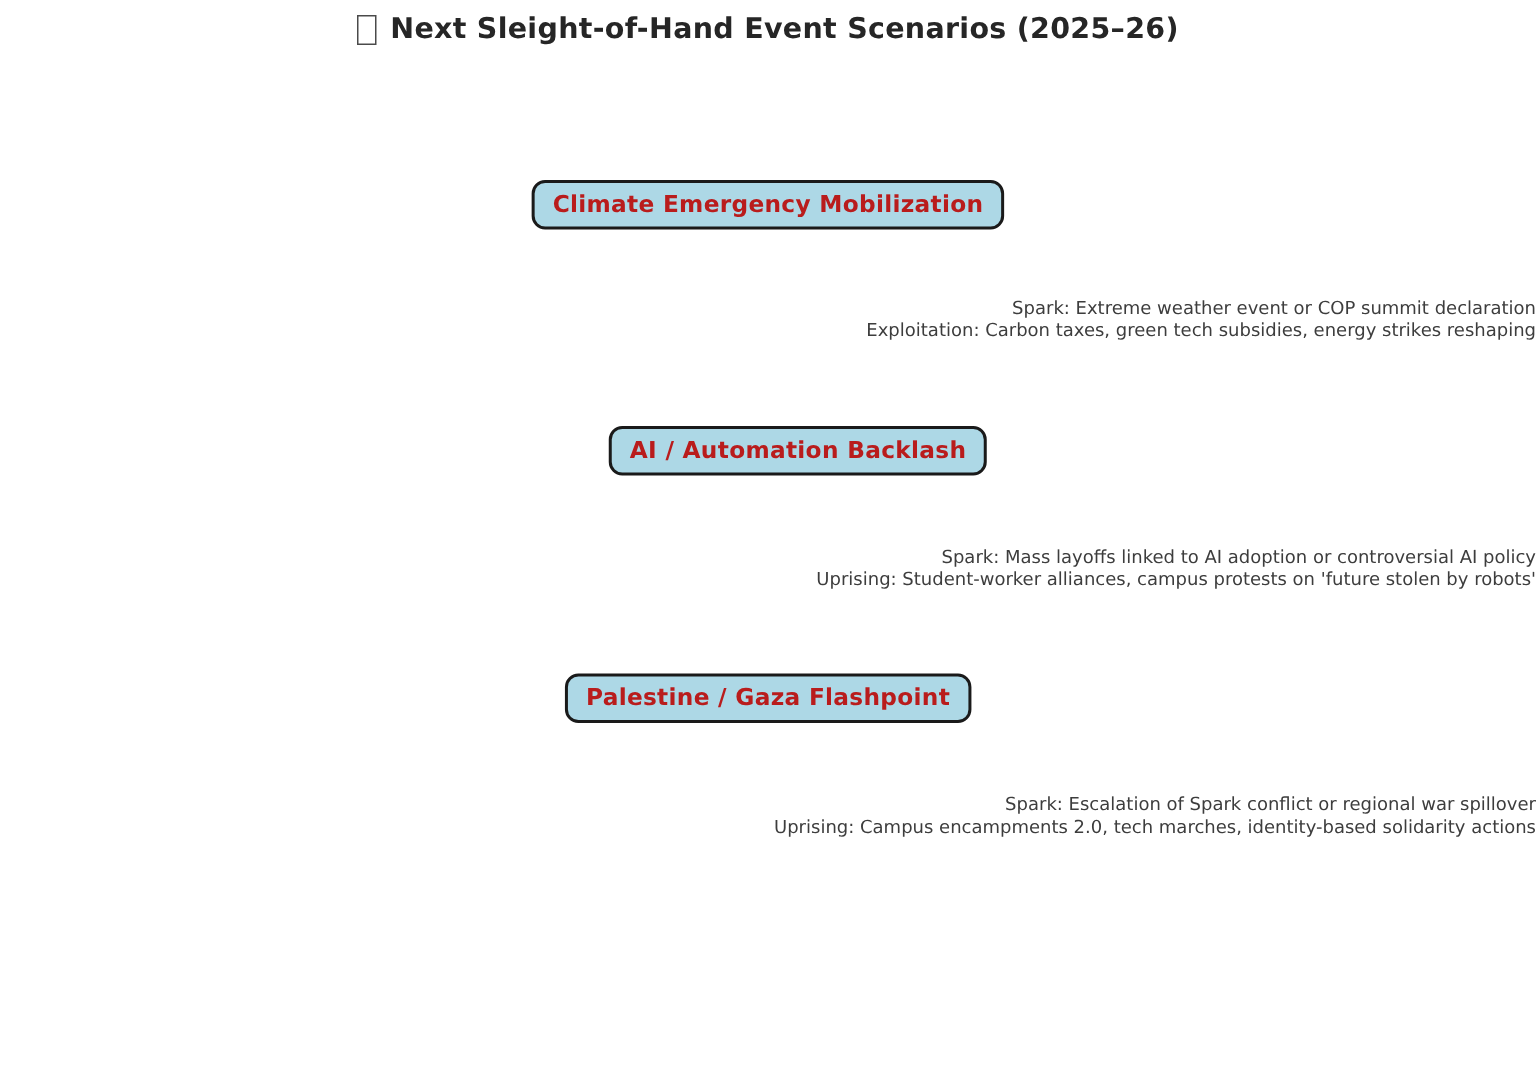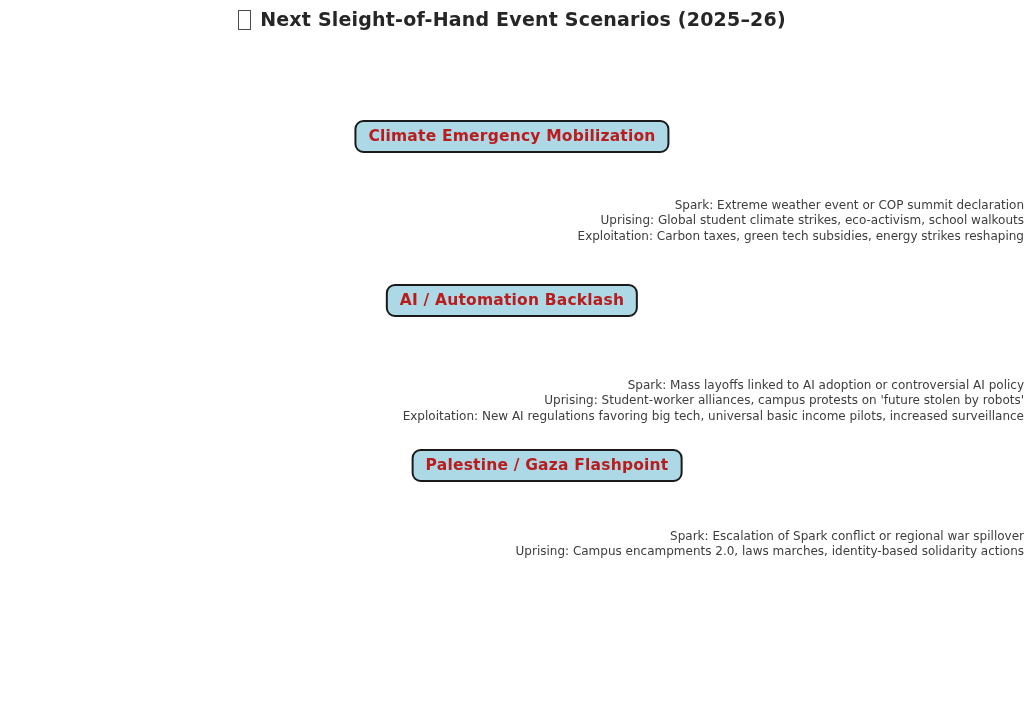--- a/index.html
+++ b/index.html
@@ -71,34 +71,32 @@
   <div class="title-row" style="color: rgb(38, 38, 38);">
     <span class="tofu"></span>
     <span>Next Sleight-of-Hand Event Scenarios (2025–26)</span>
   </div>
 
   <div class="scenario-box" style="top: 120px; --box-fill: #add8e6; --box-border: #1a1a1a;">
     <span>Climate Emergency Mobilization</span>
   </div>
   <div class="scenario-details" style="top: 198px; color: rgb(61, 61, 61);">
     <div>Spark: Extreme weather event or COP summit declaration</div>
-    <div>Uprising: Global student climate strikes, eco-activism, school walkouts</div>
     <div>Exploitation: Carbon taxes, green tech subsidies, energy strikes reshaping</div>
   </div>
 
-  <div class="scenario-box" style="top: 284px; --box-fill: #add8e6; --box-border: #1a1a1a;">
+  <div class="scenario-box" style="top: 284px; margin-left: 20px; --box-fill: #add8e6; --box-border: #1a1a1a;">
     <span>AI / Automation Backlash</span>
   </div>
-  <div class="scenario-details" style="top: 364px; color: rgb(61, 61, 61); margin-top: 14px;">
+  <div class="scenario-details" style="top: 364px; color: rgb(61, 61, 61);">
     <div>Spark: Mass layoffs linked to AI adoption or controversial AI policy</div>
     <div>Uprising: Student-worker alliances, campus protests on 'future stolen by robots'</div>
-    <div>Exploitation: New AI regulations favoring big tech, universal basic income pilots, increased surveillance</div>
   </div>
 
-  <div class="scenario-box" style="top: 449px; margin-left: 35px; --box-fill: #add8e6; --box-border: #1a1a1a;">
+  <div class="scenario-box" style="top: 449px; --box-fill: #add8e6; --box-border: #1a1a1a;">
     <span>Palestine / Gaza Flashpoint</span>
   </div>
   <div class="scenario-details" style="top: 529px; color: rgb(61, 61, 61);">
     <div>Spark: Escalation of Spark conflict or regional war spillover</div>
-    <div>Uprising: Campus encampments 2.0, laws marches, identity-based solidarity actions</div>
+    <div>Uprising: Campus encampments 2.0, tech marches, identity-based solidarity actions</div>
   </div>
 
 </div>
 
 </body></html>

